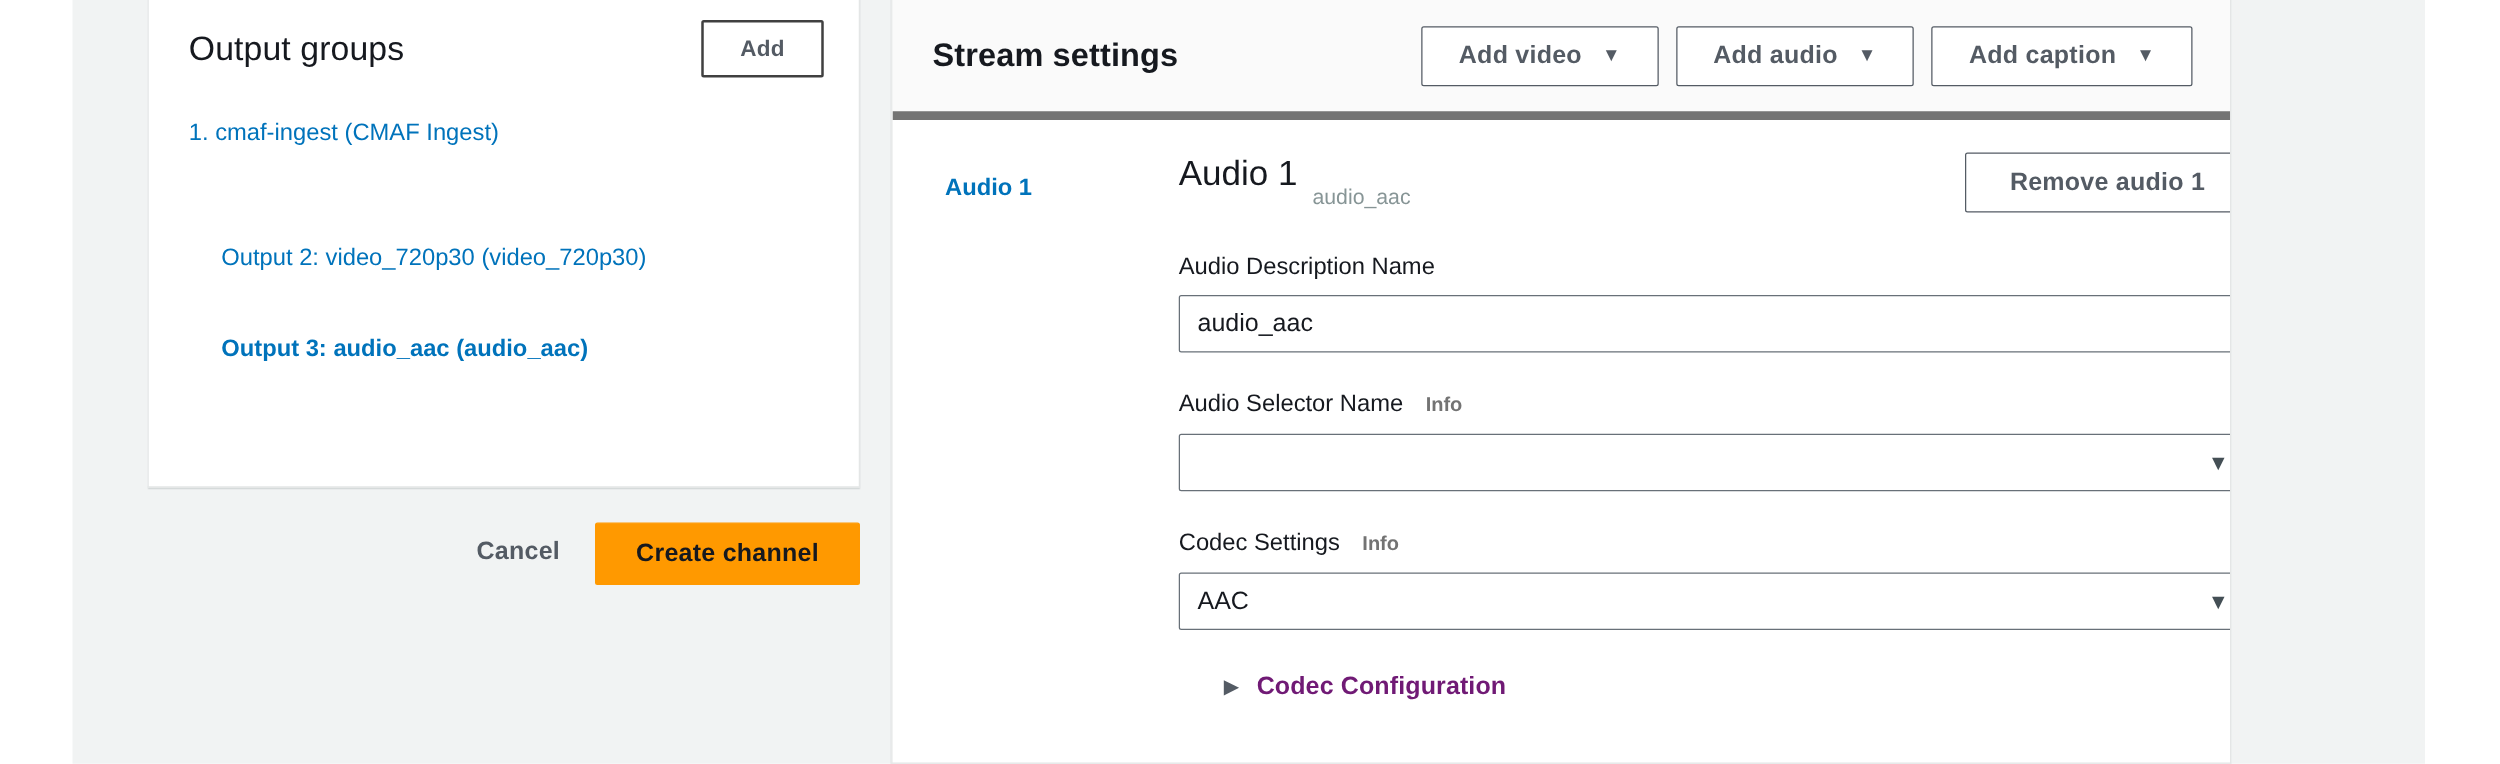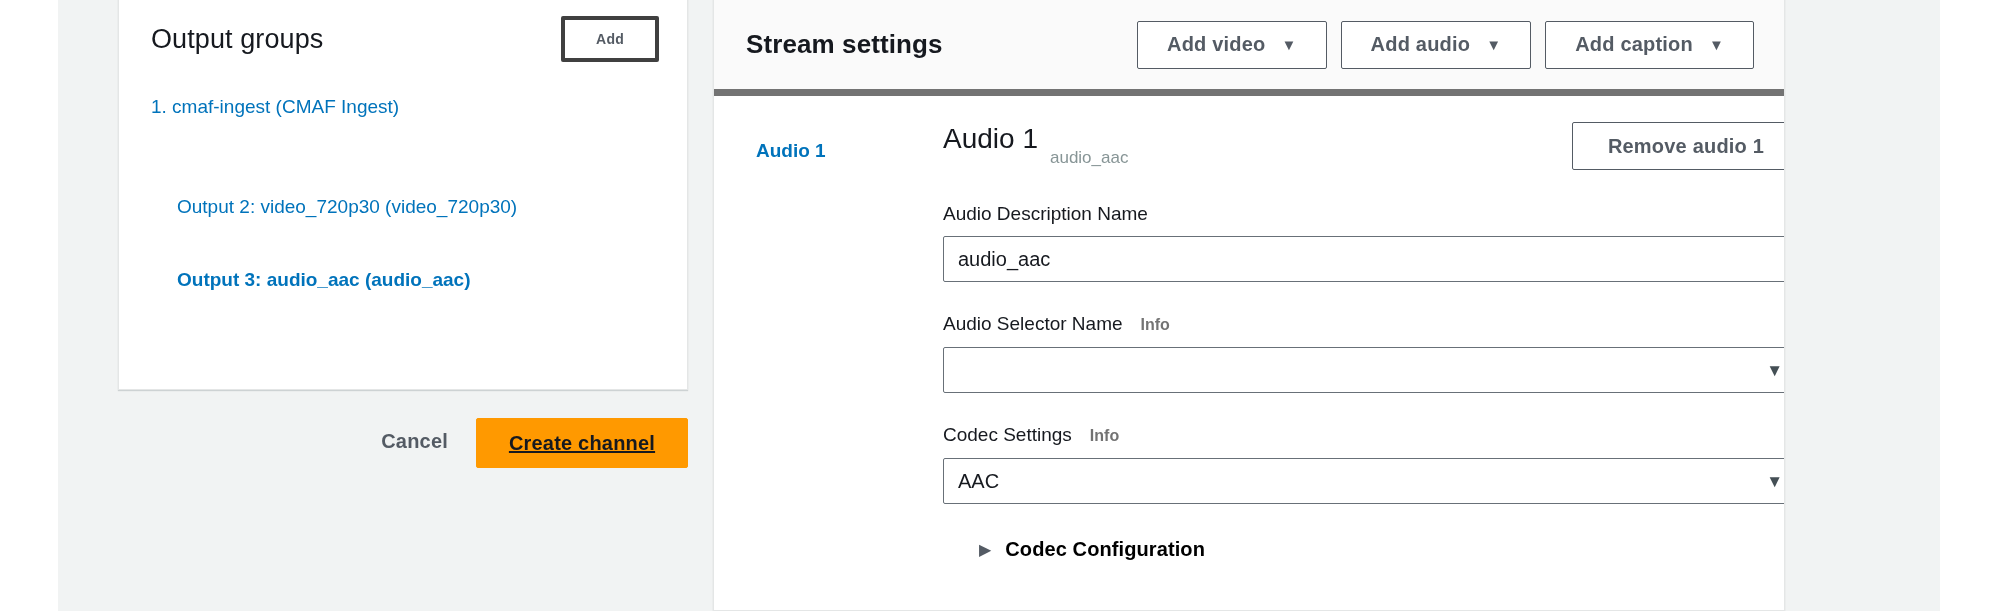--- a/index.html
+++ b/index.html
@@ -31,22 +31,22 @@
     display:flex;align-items:center;justify-content:space-between;
     box-sizing:border-box;padding:0 30px 0 32px;
   }
   .og-title{
     font-size:27px;line-height:32px;font-weight:400;color:#16191f;
     letter-spacing:.1px;
   }
   .btn-add{
     min-width:98px;height:46px;
     display:flex;align-items:center;justify-content:center;
-    background:#ffffff;border:4px solid #404040;border-radius:2px;
-    color:#545b64;font-size:14px;font-weight:700;letter-spacing:.2px;
+    background:#ffffff;border:2px solid #404040;border-radius:2px;
+    color:#545b64;font-size:18px;font-weight:700;letter-spacing:.2px;
     box-sizing:border-box;cursor:pointer;padding:0 22px;
   }
 
   .og-list{position:absolute;left:0;top:96px;width:570px;}
   .og-group{
     padding:10px 32px 10px 32px;
     font-size:19px;line-height:26px;color:#0073bb;font-weight:400;
     cursor:pointer;white-space:nowrap;
   }
   .og-output{
@@ -66,21 +66,21 @@
   .btn-cancel{
     font-size:20px;font-weight:700;color:#545b64;letter-spacing:.2px;
     background:transparent;border:none;cursor:pointer;
     padding:0 28px;height:46px;display:flex;align-items:center;
   }
   .btn-create{
     height:50px;min-width:212px;
     display:flex;align-items:center;justify-content:center;
     background:#ff9900;border:1px solid #ff9900;border-radius:2px;
     color:#16191f;font-size:20px;font-weight:700;letter-spacing:.2px;
-    cursor:pointer;box-sizing:border-box;padding:0 26px;text-decoration:underline;
+    cursor:pointer;box-sizing:border-box;padding:0 26px;
   }
 
   
   .ss-panel{
     position:absolute;left:713px;top:-12px;width:1072px;height:623px;
     background:#ffffff;
     border:1px solid #e4e6e6;border-top:none;
     box-shadow:0 1px 1px 0 rgba(0,28,36,.15);
     box-sizing:border-box;overflow:hidden;
   }
@@ -157,21 +157,21 @@
     display:flex;align-items:center;cursor:pointer;
   }
   .select .val{flex:1;}
   .select .arrow{font-size:17px;color:#444f55;line-height:1;}
 
   .expander{
     margin-top:34px;margin-left:36px;
     display:flex;align-items:center;gap:14px;cursor:pointer;
   }
   .expander .tri{font-size:16px;color:#545b64;line-height:1;}
-  .expander .lbl{font-size:20px;font-weight:700;color:#000000;letter-spacing:.1px;}
+  .expander .lbl{font-size:20px;font-weight:700;color:#701a75;letter-spacing:.1px;}
 </style>
 </head>
 <body>
 
 <div class="page">
   <div class="backdrop"></div>
 
   <div class="og-card">
     <div class="og-head">
       <div class="og-title">Output groups</div>

